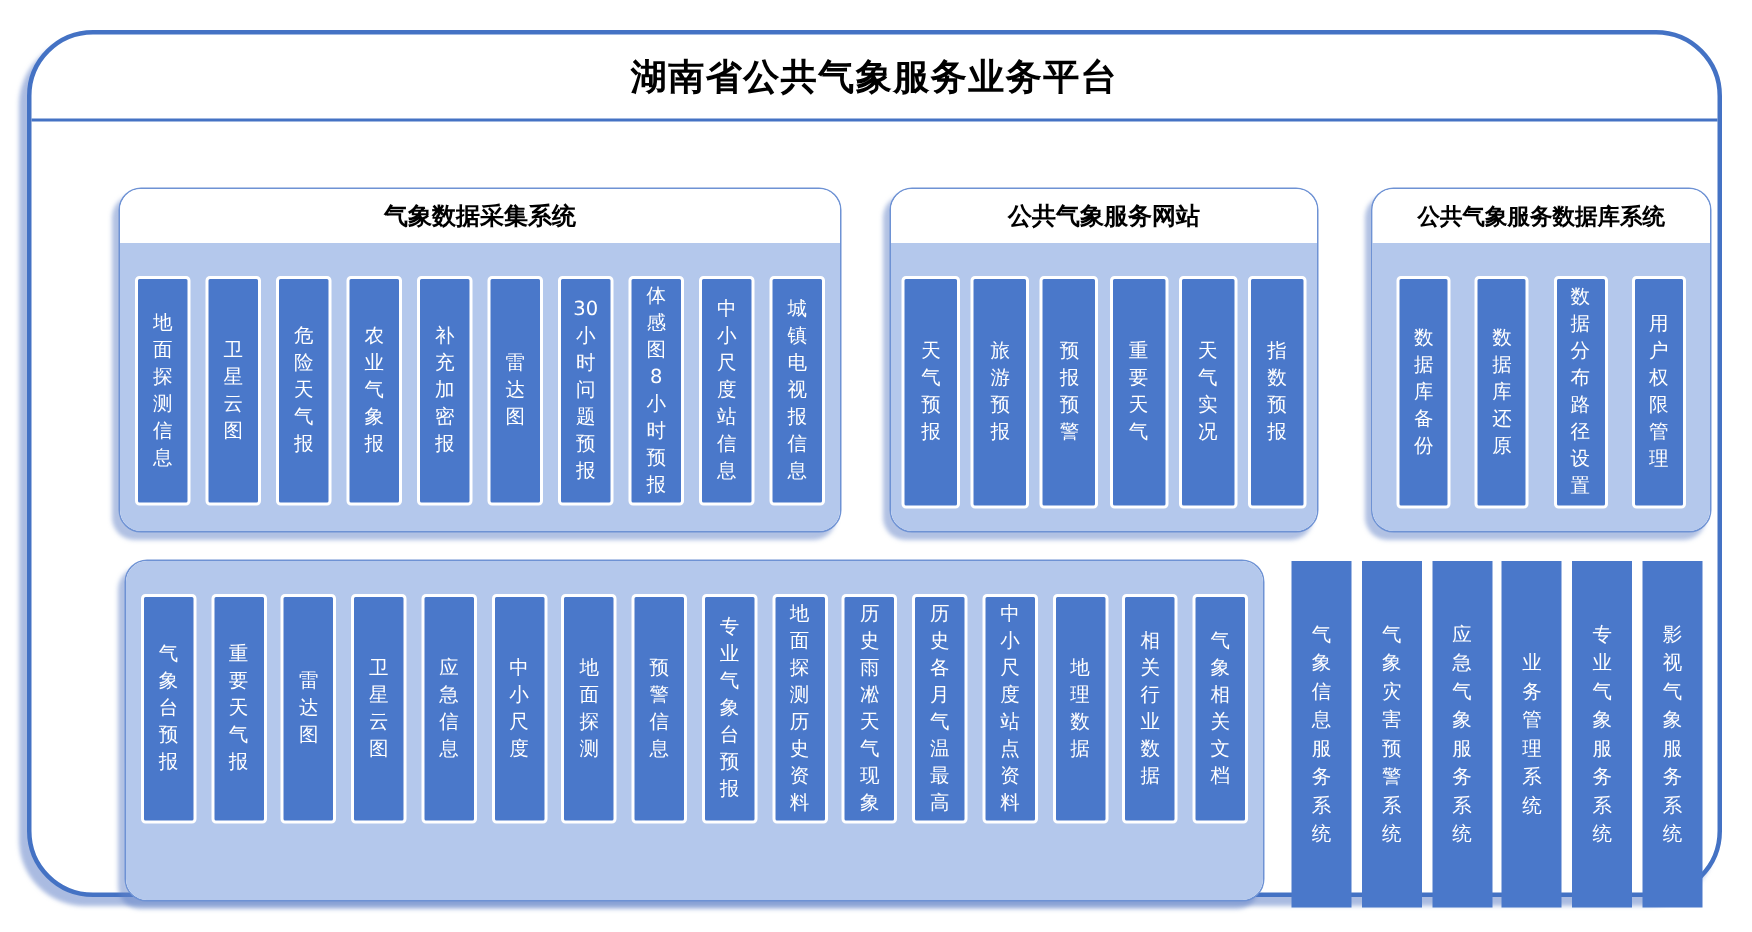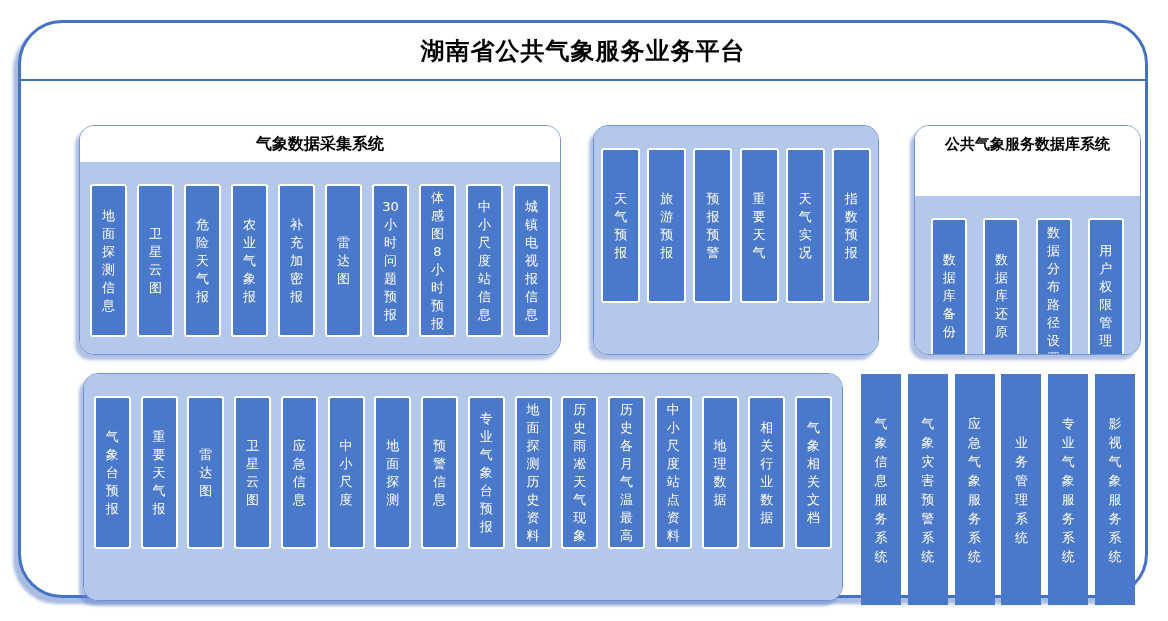--- a/index.html
+++ b/index.html
@@ -67,21 +67,21 @@
     color: #fff;
     font-size: 13px;
     line-height: 18px;
     text-align: center;
   }
   .panel-bar { width: 37px; height: 153px; }
   .p-website .panel-bar { width: 39px; height: 155px; }
   .p-database .panel-bar { width: 36px; height: 155px; }
   .p-collect  { left: 58px;  top: 102px; width: 482px; height: 230px; }
   .p-website  { left: 572px; top: 102px; width: 286px; height: 230px; }
-  .p-database { left: 893px; top: 102px; width: 227px; height: 230px; gap: 34px; }
+  .p-database { left: 893px; top: 102px; width: 227px; height: 230px; }
   .p-support  { left: 62px;  top: 350px; width: 760px; height: 228px; }
   .systems-row {
     position: absolute; left: 840px; top: 351px;
     width: 274px; height: 231px;
     display: flex; justify-content: space-between;
   }
   .system-bar {
     width: 40px; height: 231px;
     background: var(--bar-blue);
     border: none; border-radius: 0;
@@ -175,20 +175,21 @@
           <div>电</div>
           <div>视</div>
           <div>报</div>
           <div>信</div>
           <div>息</div>
         </div>
       </div>
   </div>
 
   <div class="panel p-website">
+    <div class="panel-header">公共气象服务网站</div>
     <div class="panel-body">
         <div class="bar panel-bar" title="天气预报">
           <div>天</div>
           <div>气</div>
           <div>预</div>
           <div>报</div>
         </div>
         <div class="bar panel-bar" title="旅游预报">
           <div>旅</div>
           <div>游</div>

